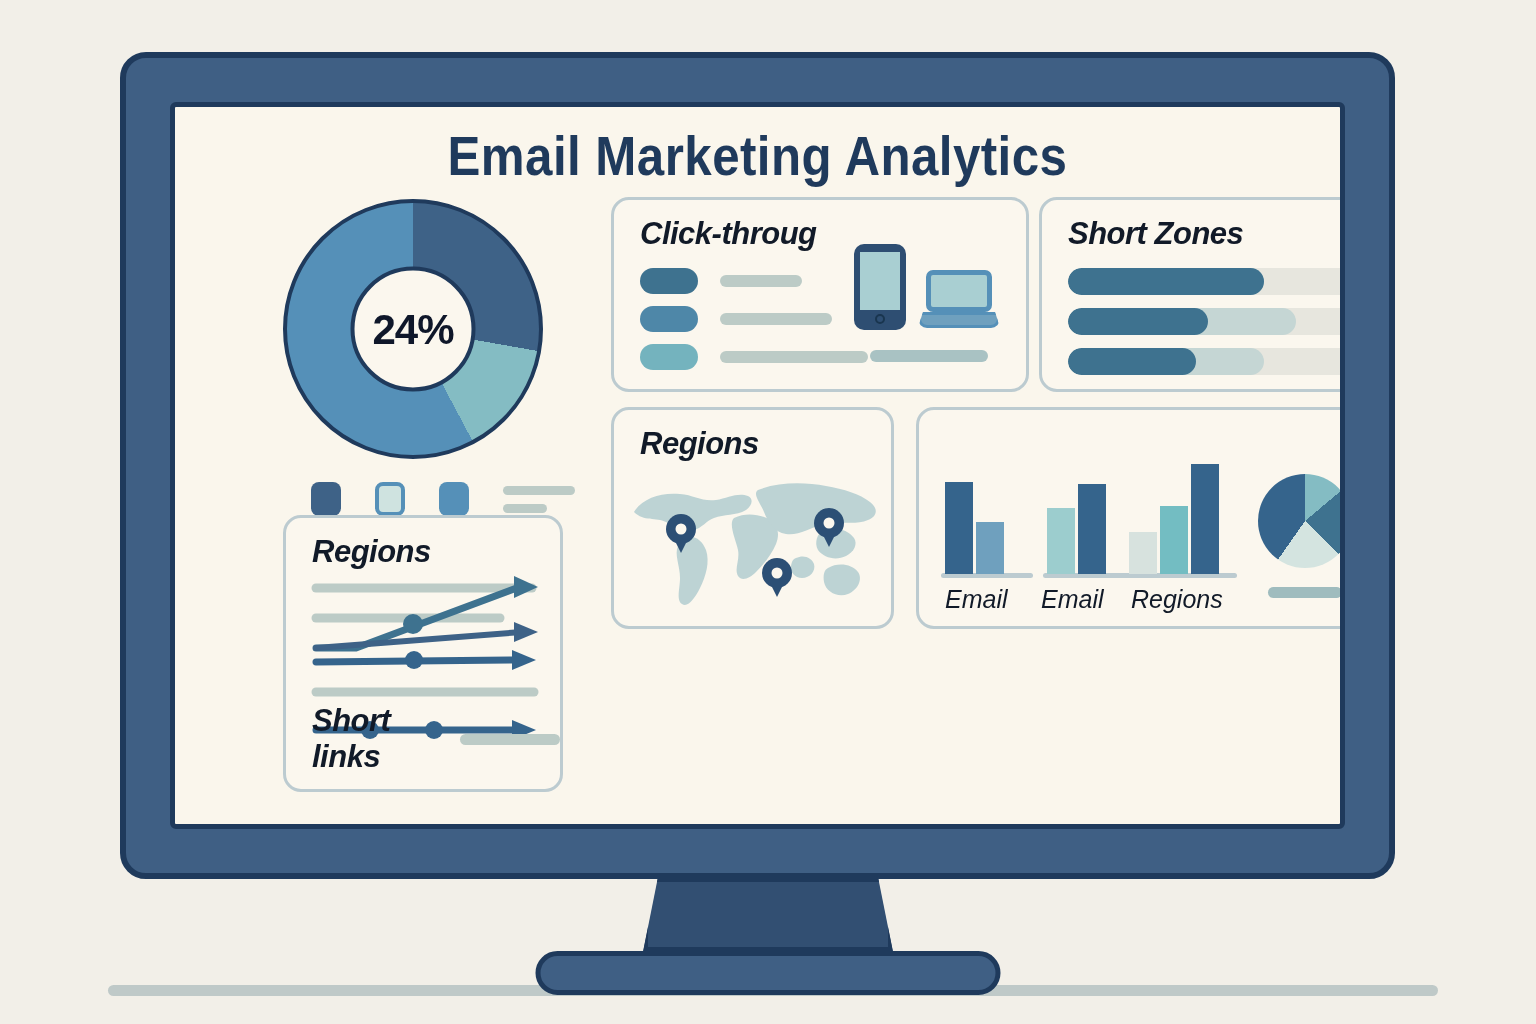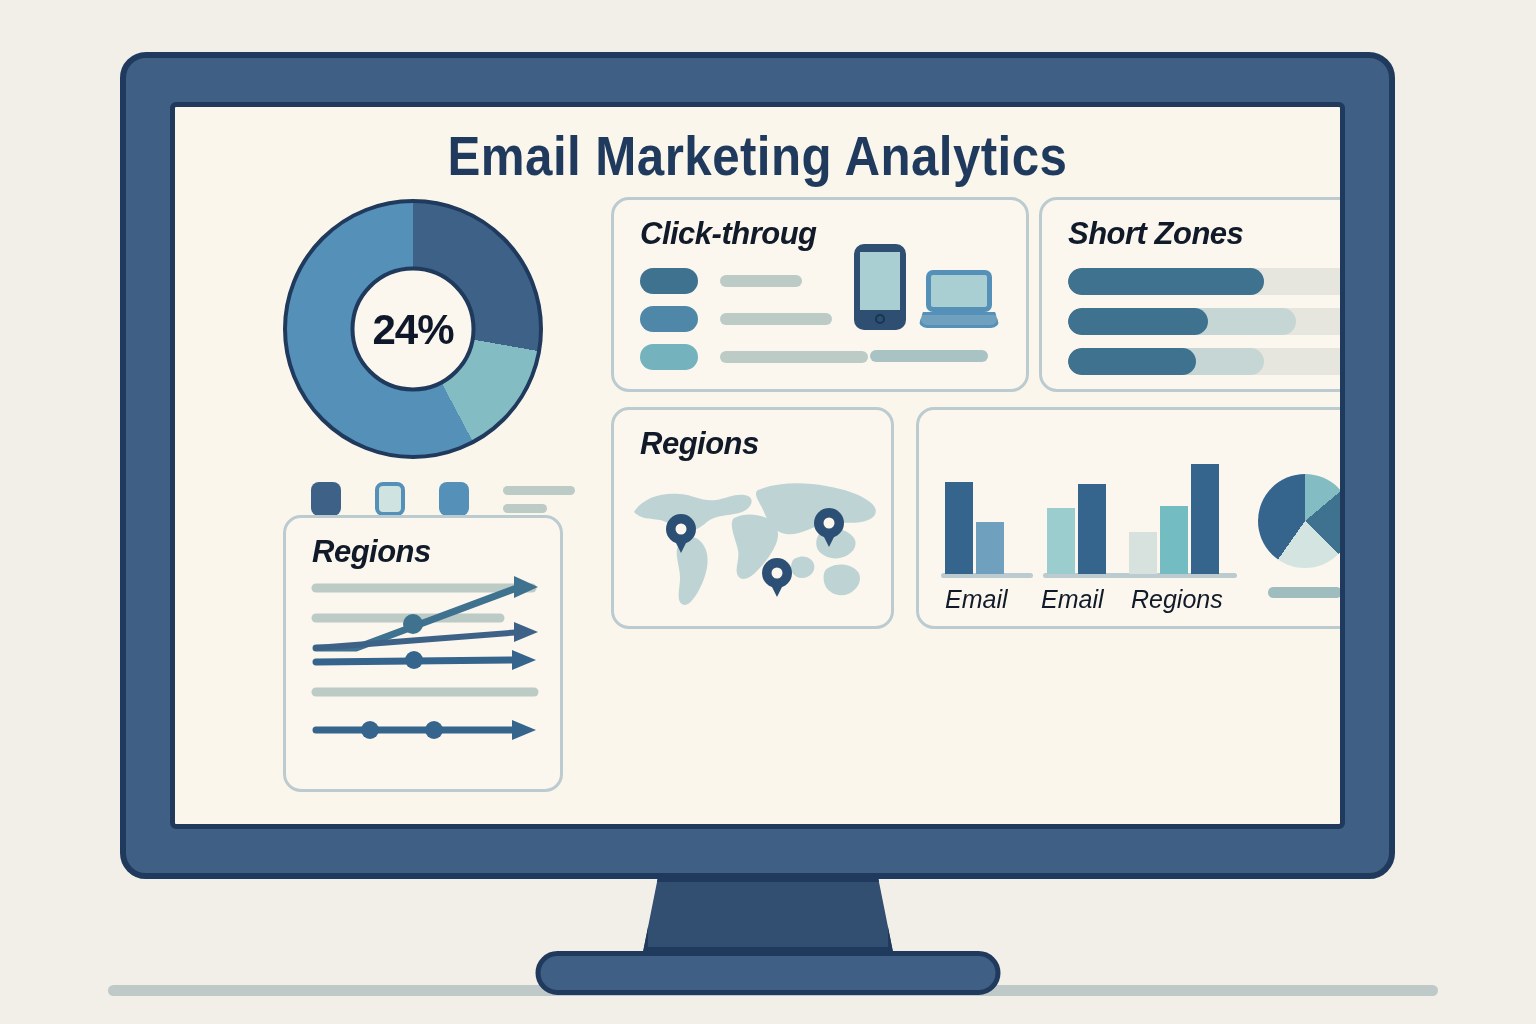--- a/index.html
+++ b/index.html
@@ -316,20 +316,24 @@
         </g>
         <g fill="#3E728F">
           <circle cx="127" cy="54" r="10"></circle>
         </g>
         <g fill="#35648C">
           <circle cx="128" cy="90" r="9"></circle>
           <circle cx="84" cy="160" r="9"></circle>
           <circle cx="148" cy="160" r="9"></circle>
         </g>
       </svg>
+      <div id="trend-foot">
+        <span id="trend-foot-label">Short links</span>
+        <span class="ph-line" style="width:122px;height:11px;background:#BCCBC6"></span>
+      </div>
     </div>
 
 
   </div>
 </div>
 
 <div id="stand-neck"></div>
 <div id="stand-base"></div>
 
 </body></html>

